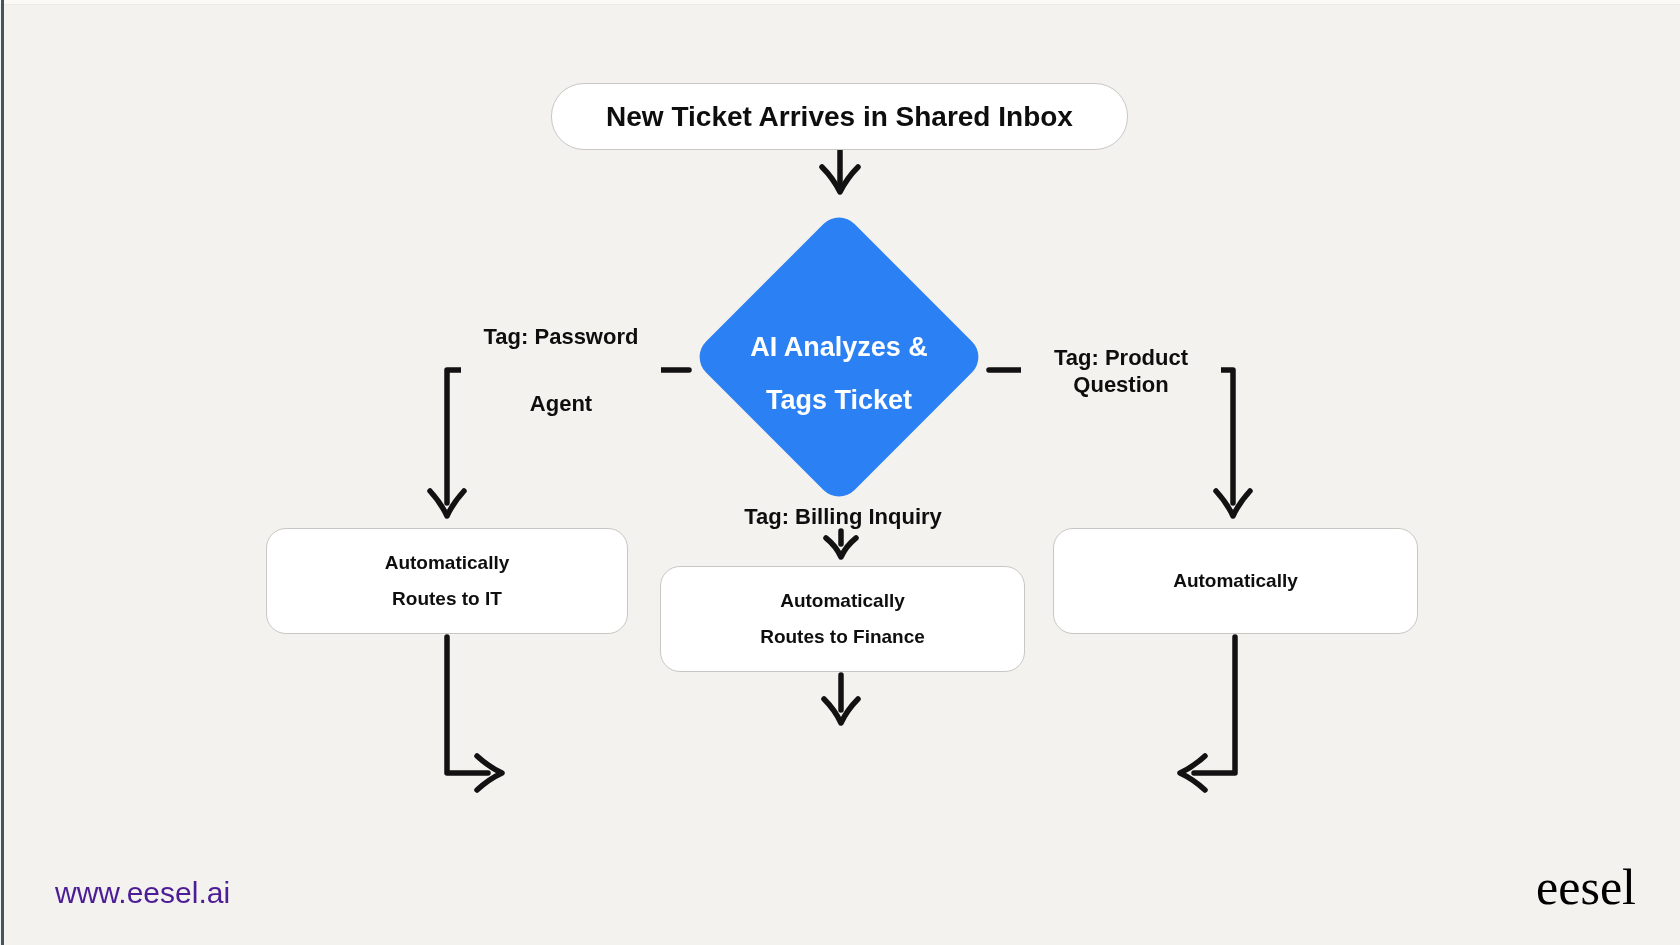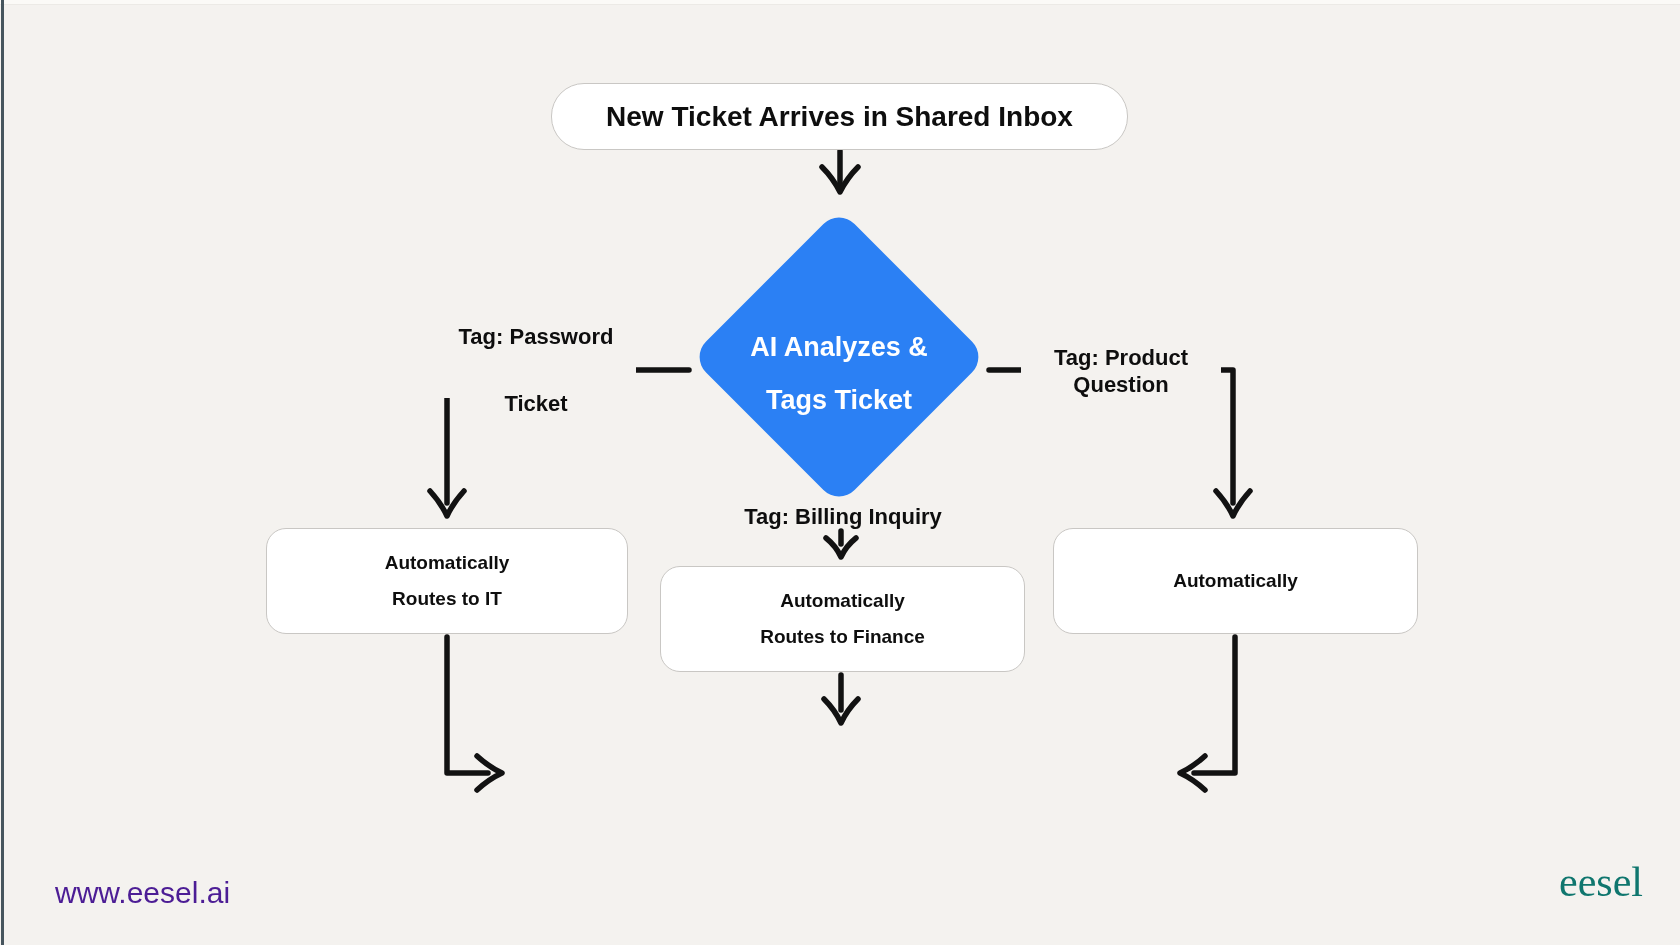--- a/index.html
+++ b/index.html
@@ -73,34 +73,34 @@
   }
   .tag-label {
     position: absolute; z-index: 2;
     background: #f4f2ef;
     display: flex; flex-direction: column;
     align-items: center; justify-content: center;
     text-align: center;
     font-weight: 700; font-size: 22px; line-height: 27px;
     color: #0e0e0e;
   }
-  .tag-password { left: 436px;  top: 342px; width: 200px; height: 56px; gap: 40px; }
+  .tag-password { left: 461px;  top: 342px; width: 200px; height: 56px; gap: 40px; }
   .tag-product  { left: 1021px; top: 342px; width: 200px; height: 56px; justify-content: flex-end; }
   .tag-billing  { left: 723px;  top: 503px; width: 240px; height: 26px; background: transparent; }
   .footer-site {
     position: absolute; z-index: 2;
     left: 55px; top: 876px;
     font-family: Liberation Sans, sans-serif;
     font-size: 30px; color: #4c1d95;
   }
   .footer-brand {
     position: absolute; z-index: 2;
-    right: 37px; top: 858px;
+    right: 44px; top: 858px;
     font-family: "Liberation Serif", serif;
-    font-size: 42px; color: #0f766e;
+    font-size: 50px; color: #000000;
   }
 </style>
 </head>
 <body>
 
 <div id="canvas" style="background: rgb(244, 242, 239);">
 
   <div class="top-strip"></div>
   <div class="left-edge" style="background: rgb(70, 85, 93);"></div>
 
@@ -147,21 +147,21 @@
   </div>
 
   <div class="diamond" style="background: rgb(43, 128, 244);"></div>
   <div class="diamond-label" style="color: rgb(255, 255, 255); gap: 18px;">
     <span>AI Analyzes &amp;</span>
     <span>Tags Ticket</span>
   </div>
 
   <div class="tag-label tag-password" style="background: rgb(244, 242, 239);">
     <span>Tag: Password</span>
-    <span>Ticket</span>
+    <span>Agent</span>
   </div>
 
   <div class="tag-label tag-product" style="background: rgb(244, 242, 239);">
     <span>Tag: Product</span>
     <span>Question</span>
   </div>
 
   <div class="tag-label tag-billing">
     <span>Tag: Billing Inquiry</span>
   </div>

